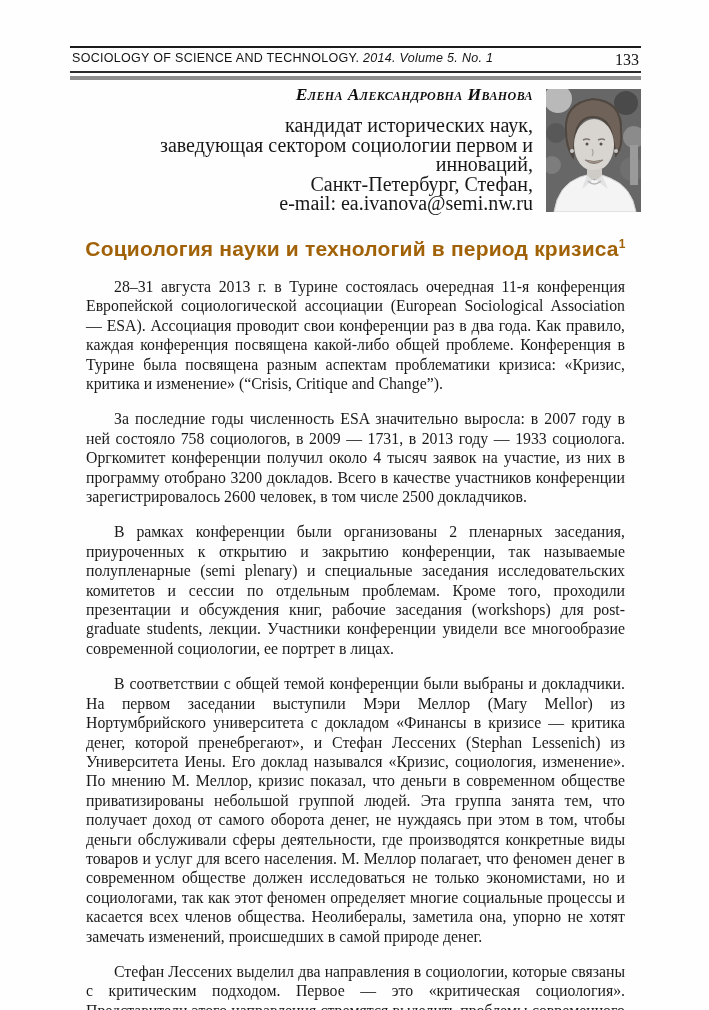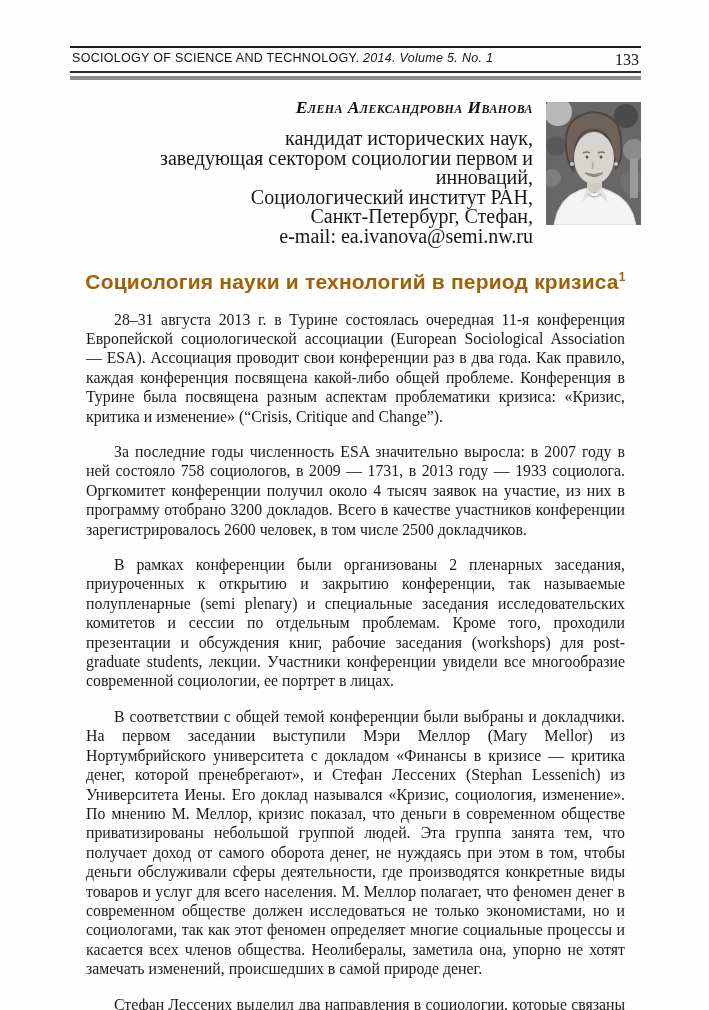--- a/index.html
+++ b/index.html
@@ -23,21 +23,21 @@
     font-size: 12.5px; letter-spacing: 0.3px; color: #141414;
     white-space: nowrap;
   }
   .journal-issue { font-style: italic; }
   .page-number { font-family: "Liberation Serif", serif; font-size: 16px; color: #111; }
   .rule-thin  { height: 2px; background: #2b2b2b; }
   .rule-gap   { height: 3px; }
   .rule-thick { height: 4px; background: #8e8e8e; }
 
   
-  .author-section { display: flex; margin-top: 17px; }
+  .author-section { display: flex; margin-top: 4px; }
   .author-text { flex: 1; text-align: right; padding-right: 13px; }
   .author-name {
     font-style: italic; font-weight: bold;
     font-variant: small-caps;
     font-size: 17.5px; letter-spacing: 0.4px; color: #111;
   }
   .author-details { margin-top: 11px; font-size: 20px; line-height: 19.6px; color: #171717; }
   .photo-frame { width: 95px; height: 123px; margin-top: 5px; flex: 0 0 auto; }
   .photo-frame svg { display: block; }
 
@@ -79,21 +79,20 @@
     <div class="rule-thin"></div>
     <div class="rule-gap"></div>
     <div class="rule-thick"></div>
 
     <div class="author-section">
       <div class="author-text">
         <div class="author-name">Елена Александровна Иванова</div>
         <div class="author-details">
           <div>кандидат исторических наук,</div>
           <div>заведующая сектором социологии первом и инноваций,</div>
-          <div>Социологический институт РАН,</div>
           <div>Санкт-Петербург, Стефан,</div>
           <div>e-mail: ea.ivanova@semi.nw.ru</div>
         </div>
       </div>
       <div class="photo-frame">
         <svg width="95" height="123" viewBox="0 0 95 123" xmlns="http://www.w3.org/2000/svg">
 
           <rect x="0" y="0" width="95" height="123" fill="#676767"></rect>
           <circle cx="12" cy="10" r="14" fill="#b9b9b9"></circle>
           <circle cx="80" cy="14" r="12" fill="#4a4a4a"></circle>

